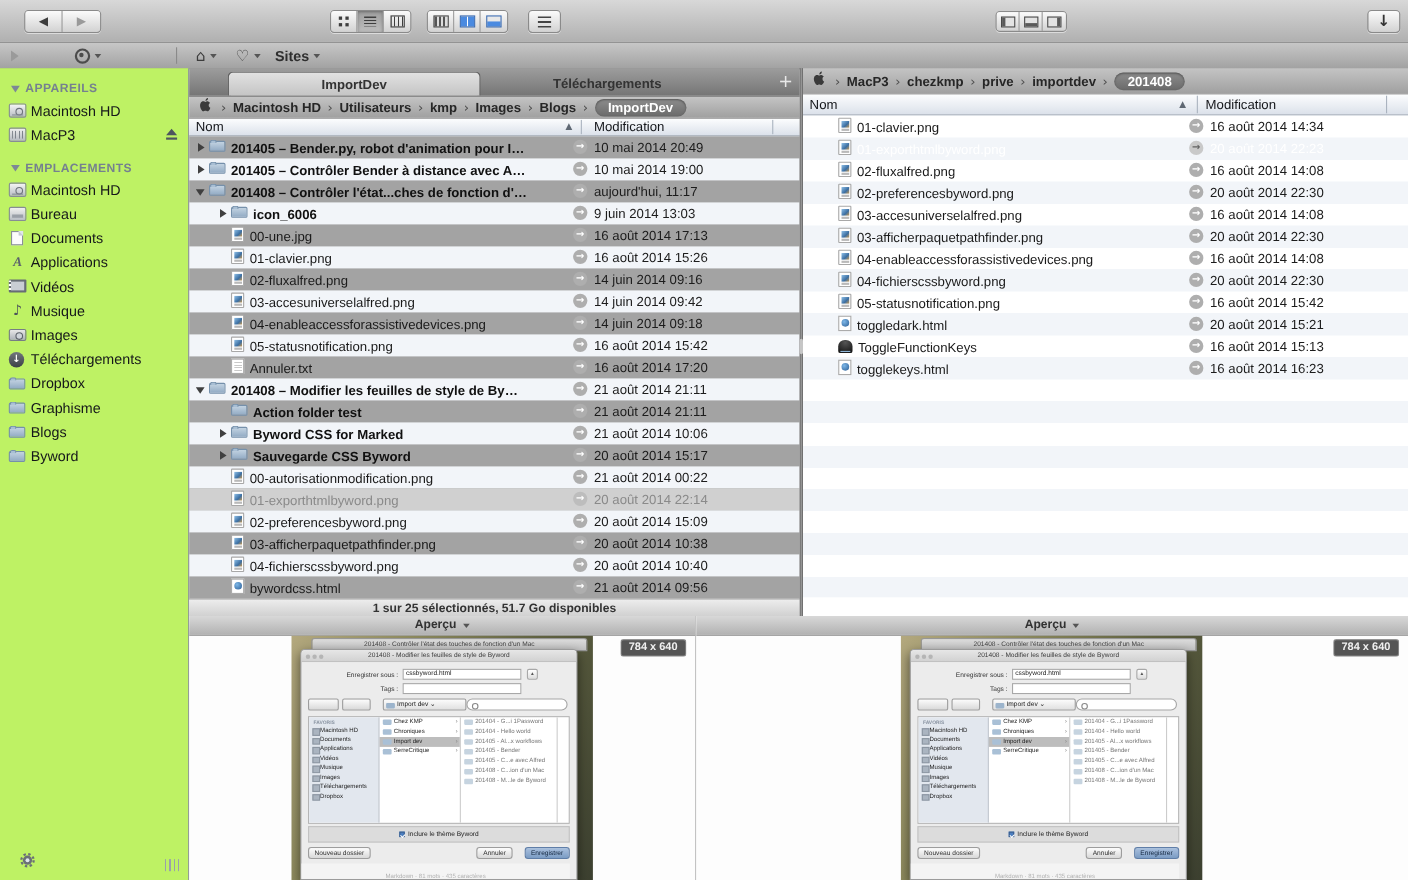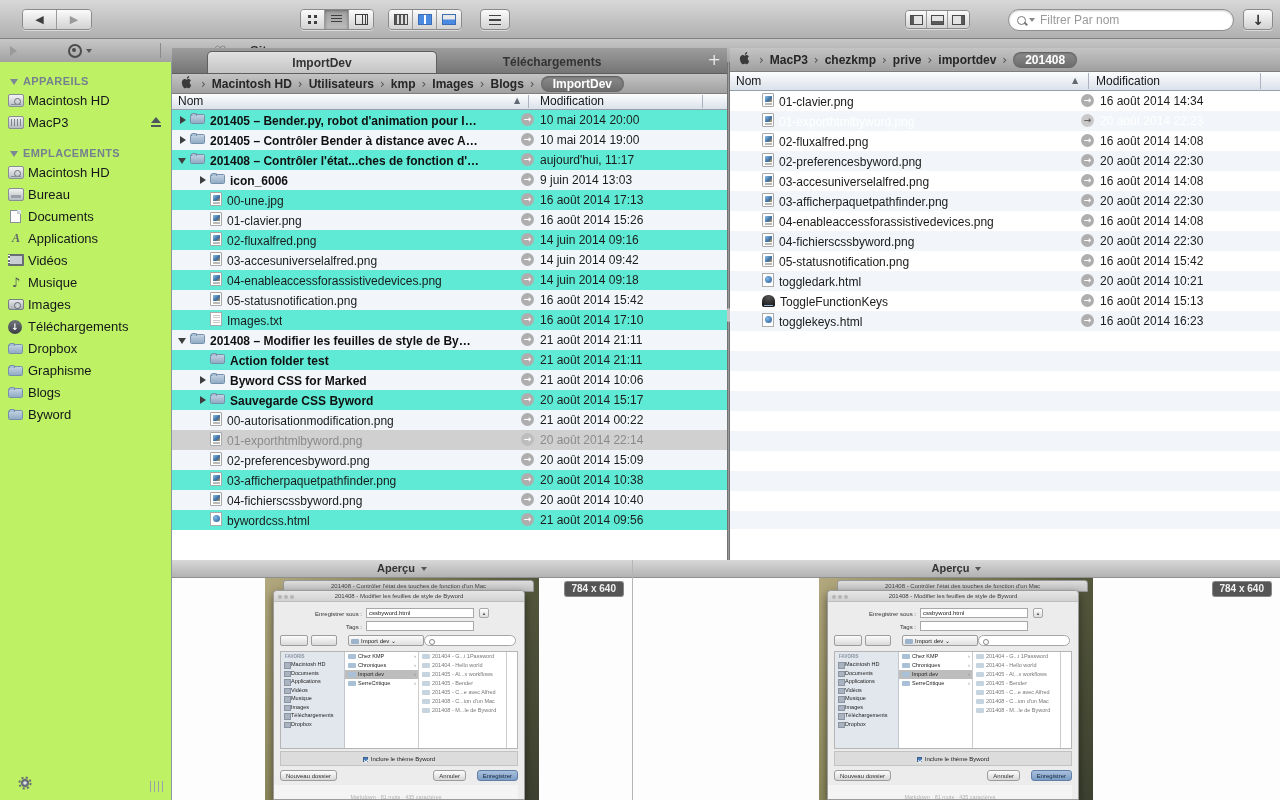--- a/index.html
+++ b/index.html
@@ -113,21 +113,21 @@
   .eject{position:absolute;right:10px;top:5px;width:11px;height:11px;}
   .eject::before{content:"";position:absolute;left:0.5px;top:0;border-bottom:6px solid #4e565f;
      border-left:5px solid transparent;border-right:5px solid transparent;}
   .eject::after{content:"";position:absolute;left:0.5px;top:8px;width:10px;height:2px;background:#4e565f;}
   .sb-foot{position:absolute;left:0;bottom:0;width:100%;height:28px;}
   .gear{position:absolute;left:18px;bottom:6px;}
   .grip{position:absolute;right:8px;bottom:8px;width:13px;height:11px;
      background:repeating-linear-gradient(90deg,#9aa1a9 0 1px,transparent 1px 4px);}
 
   
-  .pane{position:absolute;top:48px;height:498px;}
+  .pane{position:absolute;top:62px;height:498px;}
   .pane-left{left:172px;width:555px;}
   .pane-right{left:730px;width:550px;}
   .tabbar{position:relative;height:25px;background:linear-gradient(#9d9d9d,#757575);border-bottom:1px solid #5e5e5e;}
   .tab{position:absolute;top:3px;height:22px;line-height:22px;text-align:center;font-size:12px;font-weight:bold;color:#333;
        cursor:pointer;}
   .tab.active{background:linear-gradient(#e2e2e2,#c4c4c4);border:1px solid #5f5f5f;border-bottom:none;
        border-radius:5px 5px 0 0;box-sizing:border-box;}
   .tab-add{position:absolute;right:6px;top:2px;font:16px/20px "DejaVu Sans";color:#e8e8e8;cursor:pointer;}
   .crumbbar{position:relative;height:20px;background:linear-gradient(#c4c4c4,#a0a0a0);border-bottom:1px solid #7e7e7e;
      display:flex;align-items:center;padding-left:8px;box-sizing:border-box;white-space:nowrap;overflow:hidden;}
@@ -143,21 +143,21 @@
   .ch-name{position:absolute;left:6px;top:0;line-height:15px;}
   .pane-right .ch-name{line-height:18px;}
   .ch-mod{position:absolute;left:368px;top:0;line-height:15px;}
   .pane-right .ch-mod{left:366px;line-height:18px;}
   .ch-sort{position:absolute;left:342px;top:2px;font-family:"DejaVu Sans";font-size:8px;color:#5a markers6470;}
   .ch-sort{color:#5f6873;}
   .pane-right .ch-sort{top:4px;}
   .chd{position:absolute;top:1px;bottom:1px;width:1px;background:#aab3bf;}
   .chd1{left:356px;} .chd2{left:530px;}
   .pane-right .chd1{left:358px;}
-  .rows{position:relative;overflow:hidden;background:#5eead4;}
+  .rows{position:relative;overflow:hidden;background:#a3a3a3;}
   .pane-left .rows{height:420px;}
   .pane-right .rows{height:438px;background:repeating-linear-gradient(#fff 0 20px,#f2f5f9 20px 40px);}
   .frow{height:20px;line-height:20px;white-space:nowrap;position:relative;font-size:12px;color:#1a1a1a;cursor:default;}
   .rows .frow:nth-child(even){background:#f2f5f9;}
   .frow .fname{vertical-align:middle;display:inline-block;max-width:270px;overflow:hidden;text-overflow:ellipsis;}
   .frow.folder .fname{font-weight:bold;color:#101010;}
   .tsp{display:inline-block;width:11px;height:1px;}
   .tri{display:inline-block;width:11px;height:10px;position:relative;vertical-align:-1px;}
   .tri-r::before{content:"";position:absolute;left:2px;top:1px;border-left:6px solid #3f3f3f;
      border-top:4px solid transparent;border-bottom:4px solid transparent;}
@@ -301,25 +301,20 @@
       <button class="segbtn tiny">
           <span class="gi-win l"></span>
         </button>
       <button class="segbtn tiny">
           <span class="gi-win b"></span>
         </button>
       <button class="segbtn tiny">
           <span class="gi-win r"></span>
         </button>
     </div>
-    <div class="searchbox">
-      <span class="mag"></span>
-      <span class="mag-dd"></span>
-      <input placeholder="Filtrer Par nom" style="">
-    </div>
     <button class="btn1 btn-down glyph">↓</button>
   </div>
 
   <div class="pathrow">
     <span class="pr-tri"></span>
     <span class="pr-item" style="left:68px">
         <span class="g-target"></span>
         <span class="dd"></span>
       </span>
     <span class="pr-div"></span>
@@ -396,42 +391,43 @@
         <span class="crumb current">ImportDev</span>
       </div>
     <div class="colhead">
       <span class="ch-name">Nom</span>
       <span class="ch-sort glyph">▲</span>
       <span class="chd chd1"></span>
       <span class="ch-mod">Modification</span>
       <span class="chd chd2"></span>
     </div>
     <div class="rows" id="rows-l">
-        <div class="frow folder" style="padding-left: 6px;"><span class="tri tri-r"></span><span class="fi fi-folder"></span><span class="fname">201405 – Bender.py, robot d'animation pour IRC</span><span class="go glyph">→</span><span class="fdate">10 mai 2014 20:00</span></div>
+        <div class="frow folder" style="padding-left: 6px;"><span class="tri tri-r"></span><span class="fi fi-folder"></span><span class="fname">201405 – Bender.py, robot d'animation pour IRC</span><span class="go glyph">→</span><span class="fdate">10 mai 2014 20:49</span></div>
         <div class="frow folder" style="padding-left: 6px;"><span class="tri tri-r"></span><span class="fi fi-folder"></span><span class="fname">201405 – Contrôler Bender à distance avec Alfred</span><span class="go glyph">→</span><span class="fdate">10 mai 2014 19:00</span></div>
         <div class="frow folder" style="padding-left: 6px;"><span class="tri tri-d"></span><span class="fi fi-folder"></span><span class="fname">201408 – Contrôler l'état...ches de fonction d'un Mac</span><span class="go glyph">→</span><span class="fdate">aujourd'hui, 11:17</span></div>
         <div class="frow folder" style="padding-left: 26px;"><span class="tri tri-r"></span><span class="fi fi-folder"></span><span class="fname">icon_6006</span><span class="go glyph">→</span><span class="fdate">9 juin 2014 13:03</span></div>
         <div class="frow" style="padding-left: 26px;"><span class="tsp"></span><span class="fi fi-image"></span><span class="fname">00-une.jpg</span><span class="go glyph">→</span><span class="fdate">16 août 2014 17:13</span></div>
         <div class="frow" style="padding-left: 26px;"><span class="tsp"></span><span class="fi fi-image"></span><span class="fname">01-clavier.png</span><span class="go glyph">→</span><span class="fdate">16 août 2014 15:26</span></div>
         <div class="frow" style="padding-left: 26px;"><span class="tsp"></span><span class="fi fi-image"></span><span class="fname">02-fluxalfred.png</span><span class="go glyph">→</span><span class="fdate">14 juin 2014 09:16</span></div>
         <div class="frow" style="padding-left: 26px;"><span class="tsp"></span><span class="fi fi-image"></span><span class="fname">03-accesuniverselalfred.png</span><span class="go glyph">→</span><span class="fdate">14 juin 2014 09:42</span></div>
         <div class="frow" style="padding-left: 26px;"><span class="tsp"></span><span class="fi fi-image"></span><span class="fname">04-enableaccessforassistivedevices.png</span><span class="go glyph">→</span><span class="fdate">14 juin 2014 09:18</span></div>
         <div class="frow" style="padding-left: 26px;"><span class="tsp"></span><span class="fi fi-image"></span><span class="fname">05-statusnotification.png</span><span class="go glyph">→</span><span class="fdate">16 août 2014 15:42</span></div>
-        <div class="frow" style="padding-left: 26px;"><span class="tsp"></span><span class="fi fi-text"></span><span class="fname">Images.txt</span><span class="go glyph">→</span><span class="fdate">16 août 2014 17:10</span></div>
+        <div class="frow" style="padding-left: 26px;"><span class="tsp"></span><span class="fi fi-text"></span><span class="fname">Annuler.txt</span><span class="go glyph">→</span><span class="fdate">16 août 2014 17:20</span></div>
         <div class="frow folder" style="padding-left: 6px;"><span class="tri tri-d"></span><span class="fi fi-folder"></span><span class="fname">201408 – Modifier les feuilles de style de Byword</span><span class="go glyph">→</span><span class="fdate">21 août 2014 21:11</span></div>
         <div class="frow folder" style="padding-left: 26px;"><span class="tsp"></span><span class="fi fi-folder"></span><span class="fname">Action folder test</span><span class="go glyph">→</span><span class="fdate">21 août 2014 21:11</span></div>
         <div class="frow folder" style="padding-left: 26px;"><span class="tri tri-r"></span><span class="fi fi-folder"></span><span class="fname">Byword CSS for Marked</span><span class="go glyph">→</span><span class="fdate">21 août 2014 10:06</span></div>
         <div class="frow folder" style="padding-left: 26px;"><span class="tri tri-r"></span><span class="fi fi-folder"></span><span class="fname">Sauvegarde CSS Byword</span><span class="go glyph">→</span><span class="fdate">20 août 2014 15:17</span></div>
         <div class="frow" style="padding-left: 26px; text-decoration: underline;"><span class="tsp"></span><span class="fi fi-image"></span><span class="fname">00-autorisationmodification.png</span><span class="go glyph">→</span><span class="fdate">21 août 2014 00:22</span></div>
         <div class="frow sel-inactive" style="padding-left: 26px;"><span class="tsp"></span><span class="fi fi-image"></span><span class="fname">01-exporthtmlbyword.png</span><span class="go glyph">→</span><span class="fdate">20 août 2014 22:14</span></div>
         <div class="frow" style="padding-left: 26px;"><span class="tsp"></span><span class="fi fi-image"></span><span class="fname">02-preferencesbyword.png</span><span class="go glyph">→</span><span class="fdate">20 août 2014 15:09</span></div>
         <div class="frow" style="padding-left: 26px;"><span class="tsp"></span><span class="fi fi-image"></span><span class="fname">03-afficherpaquetpathfinder.png</span><span class="go glyph">→</span><span class="fdate">20 août 2014 10:38</span></div>
         <div class="frow" style="padding-left: 26px;"><span class="tsp"></span><span class="fi fi-image"></span><span class="fname">04-fichierscssbyword.png</span><span class="go glyph">→</span><span class="fdate">20 août 2014 10:40</span></div>
         <div class="frow" style="padding-left: 26px;"><span class="tsp"></span><span class="fi fi-html"></span><span class="fname">bywordcss.html</span><span class="go glyph">→</span><span class="fdate">21 août 2014 09:56</span></div>
       </div>
+    <div class="statusbar">1 sur 25 sélectionnés, 51.7 Go disponibles</div>
   </div>
 
   <div class="vdiv">
       <span class="knob"></span>
     </div>
 
   <div class="pane pane-right">
     <div class="crumbbar tall" id="crumbs-r">
         <span><svg class="apple-ic" viewBox="0 0 17 17">
             <path fill="#3a3a3a" d="M9 4.3c.8-.1 1.7-.5 2.2-1.1.5-.6.9-1.5.8-2.4-.9.1-1.8.5-2.3 1.1C9.2 2.4 8.8 3.4 9 4.3zM11.7 4.7c-1.2-.1-2.3.7-2.9.7-.6 0-1.5-.7-2.5-.7-1.3 0-2.5.8-3.2 2-1.4 2.4-.4 5.9.9 7.9.6 1 1.4 2 2.4 2 .9 0 1.3-.6 2.5-.6 1.1 0 1.5.6 2.5.6 1 0 1.7-1 2.3-1.9.7-1.1 1-2.1 1-2.2 0 0-2-.8-2-3 0-1.9 1.5-2.8 1.6-2.8-.9-1.4-2.3-1.9-2.6-2z"></path>
@@ -457,21 +453,21 @@
     <div class="rows" id="rows-r">
         <div class="frow" style="padding-left: 20px;"><span class="tsp"></span><span class="fi fi-image"></span><span class="fname">01-clavier.png</span><span class="go glyph">→</span><span class="fdate">16 août 2014 14:34</span></div>
         <div class="frow sel-active" style="padding-left: 20px;"><span class="tsp"></span><span class="fi fi-image"></span><span class="fname">01-exporthtmlbyword.png</span><span class="go glyph">→</span><span class="fdate">20 août 2014 22:23</span></div>
         <div class="frow" style="padding-left: 20px;"><span class="tsp"></span><span class="fi fi-image"></span><span class="fname">02-fluxalfred.png</span><span class="go glyph">→</span><span class="fdate">16 août 2014 14:08</span></div>
         <div class="frow" style="padding-left: 20px;"><span class="tsp"></span><span class="fi fi-image"></span><span class="fname">02-preferencesbyword.png</span><span class="go glyph">→</span><span class="fdate">20 août 2014 22:30</span></div>
         <div class="frow" style="padding-left: 20px;"><span class="tsp"></span><span class="fi fi-image"></span><span class="fname">03-accesuniverselalfred.png</span><span class="go glyph">→</span><span class="fdate">16 août 2014 14:08</span></div>
         <div class="frow" style="padding-left: 20px;"><span class="tsp"></span><span class="fi fi-image"></span><span class="fname">03-afficherpaquetpathfinder.png</span><span class="go glyph">→</span><span class="fdate">20 août 2014 22:30</span></div>
         <div class="frow" style="padding-left: 20px;"><span class="tsp"></span><span class="fi fi-image"></span><span class="fname">04-enableaccessforassistivedevices.png</span><span class="go glyph">→</span><span class="fdate">16 août 2014 14:08</span></div>
         <div class="frow" style="padding-left: 20px;"><span class="tsp"></span><span class="fi fi-image"></span><span class="fname">04-fichierscssbyword.png</span><span class="go glyph">→</span><span class="fdate">20 août 2014 22:30</span></div>
         <div class="frow" style="padding-left: 20px;"><span class="tsp"></span><span class="fi fi-image"></span><span class="fname">05-statusnotification.png</span><span class="go glyph">→</span><span class="fdate">16 août 2014 15:42</span></div>
-        <div class="frow" style="padding-left: 20px;"><span class="tsp"></span><span class="fi fi-html"></span><span class="fname">toggledark.html</span><span class="go glyph">→</span><span class="fdate">20 août 2014 10:21</span></div>
+        <div class="frow" style="padding-left: 20px;"><span class="tsp"></span><span class="fi fi-html"></span><span class="fname">toggledark.html</span><span class="go glyph">→</span><span class="fdate">20 août 2014 15:21</span></div>
         <div class="frow" style="padding-left: 20px;"><span class="tsp"></span><span class="fi fi-app"></span><span class="fname">ToggleFunctionKeys</span><span class="go glyph">→</span><span class="fdate">16 août 2014 15:13</span></div>
         <div class="frow" style="padding-left: 20px;"><span class="tsp"></span><span class="fi fi-html"></span><span class="fname">togglekeys.html</span><span class="go glyph">→</span><span class="fdate">16 août 2014 16:23</span></div>
       </div>
   </div>
 
   <div class="pv pv-left">
     <div class="pvbar">
         <span>Aperçu</span>
         <span class="dd"></span>
       </div>

